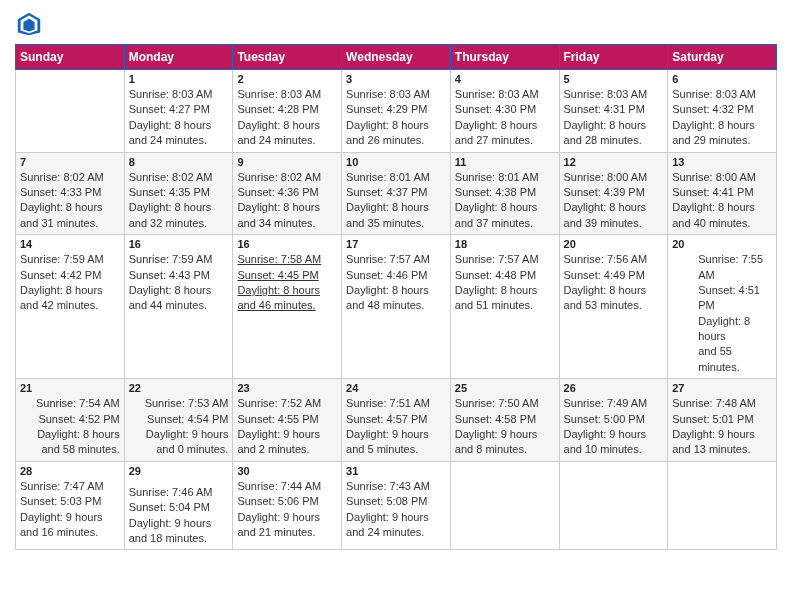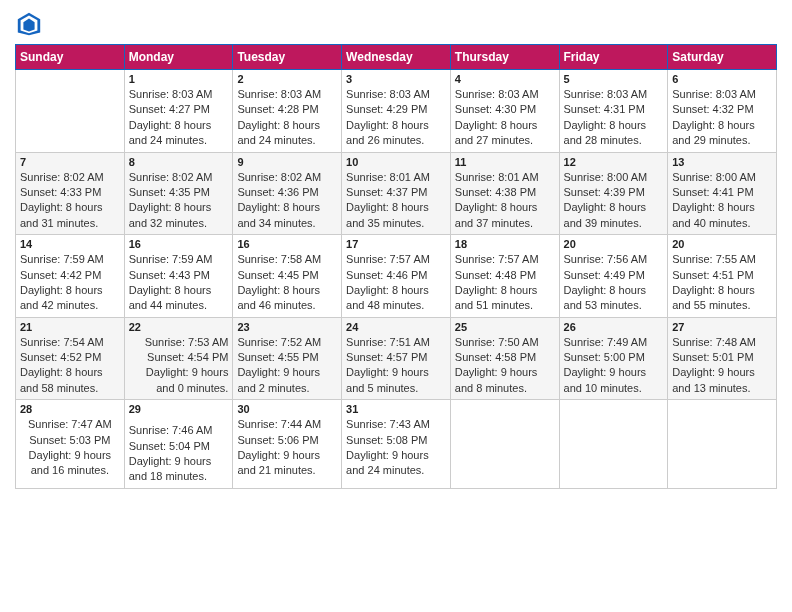--- a/index.html
+++ b/index.html
@@ -234,21 +234,21 @@
           </td>
           <td>
             <span class="day-number">16</span>
             <div class="cell-info" style="white-space: pre-line;">Sunrise: 7:59 AM
 Sunset: 4:43 PM
 Daylight: 8 hours
 and 44 minutes.</div>
           </td>
           <td>
             <span class="day-number">16</span>
-            <div class="cell-info" style="white-space: pre-line;">Sunrise: 7:58 AM
+            <div class="cell-info" style="white-space: pre-line; text-decoration: underline;">Sunrise: 7:58 AM
 Sunset: 4:45 PM
 Daylight: 8 hours
 and 46 minutes.</div>
           </td>
           <td>
             <span class="day-number">17</span>
             <div class="cell-info" style="white-space: pre-line;">Sunrise: 7:57 AM
 Sunset: 4:46 PM
 Daylight: 8 hours
 and 48 minutes.</div>
@@ -262,30 +262,30 @@
           </td>
           <td>
             <span class="day-number">20</span>
             <div class="cell-info" style="white-space: pre-line;">Sunrise: 7:56 AM
 Sunset: 4:49 PM
 Daylight: 8 hours
 and 53 minutes.</div>
           </td>
           <td>
             <span class="day-number">20</span>
-            <div class="cell-info" style="white-space: pre-line;">Sunrise: 7:55 AM
+            <div class="cell-info" style="white-space: pre-line; margin-left: 26px;">Sunrise: 7:55 AM
 Sunset: 4:51 PM
 Daylight: 8 hours
 and 55 minutes.</div>
           </td>
         </tr>
         <tr>
           <td>
             <span class="day-number">21</span>
-            <div class="cell-info" style="white-space: pre-line;">Sunrise: 7:54 AM
+            <div class="cell-info" style="white-space: pre-line; text-align: right;">Sunrise: 7:54 AM
 Sunset: 4:52 PM
 Daylight: 8 hours
 and 58 minutes.</div>
           </td>
           <td>
             <span class="day-number">22</span>
             <div class="cell-info" style="white-space: pre-line; text-align: right;">Sunrise: 7:53 AM
 Sunset: 4:54 PM
 Daylight: 9 hours
 and 0 minutes.</div>
@@ -322,21 +322,21 @@
             <span class="day-number">27</span>
             <div class="cell-info" style="white-space: pre-line;">Sunrise: 7:48 AM
 Sunset: 5:01 PM
 Daylight: 9 hours
 and 13 minutes.</div>
           </td>
         </tr>
         <tr>
           <td>
             <span class="day-number">28</span>
-            <div class="cell-info" style="white-space: pre-line; text-align: center;">Sunrise: 7:47 AM
+            <div class="cell-info" style="white-space: pre-line;">Sunrise: 7:47 AM
 Sunset: 5:03 PM
 Daylight: 9 hours
 and 16 minutes.</div>
           </td>
           <td>
             <span class="day-number">29</span>
             <div class="cell-info" style="white-space: pre-line; margin-top: 8px;">Sunrise: 7:46 AM
 Sunset: 5:04 PM
 Daylight: 9 hours
 and 18 minutes.</div>

